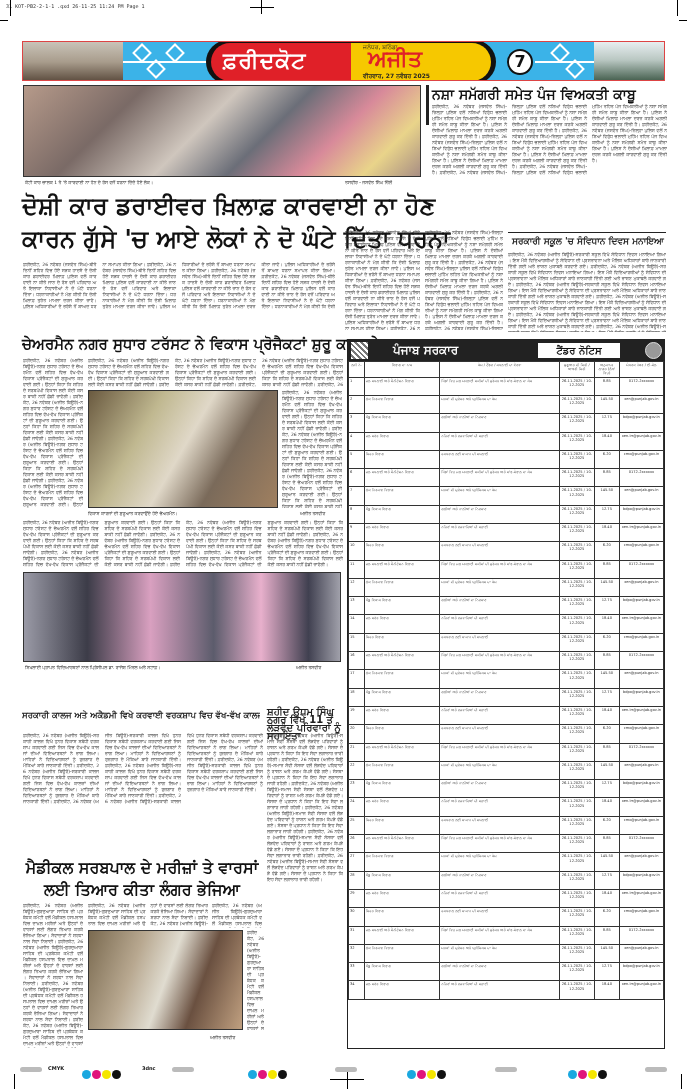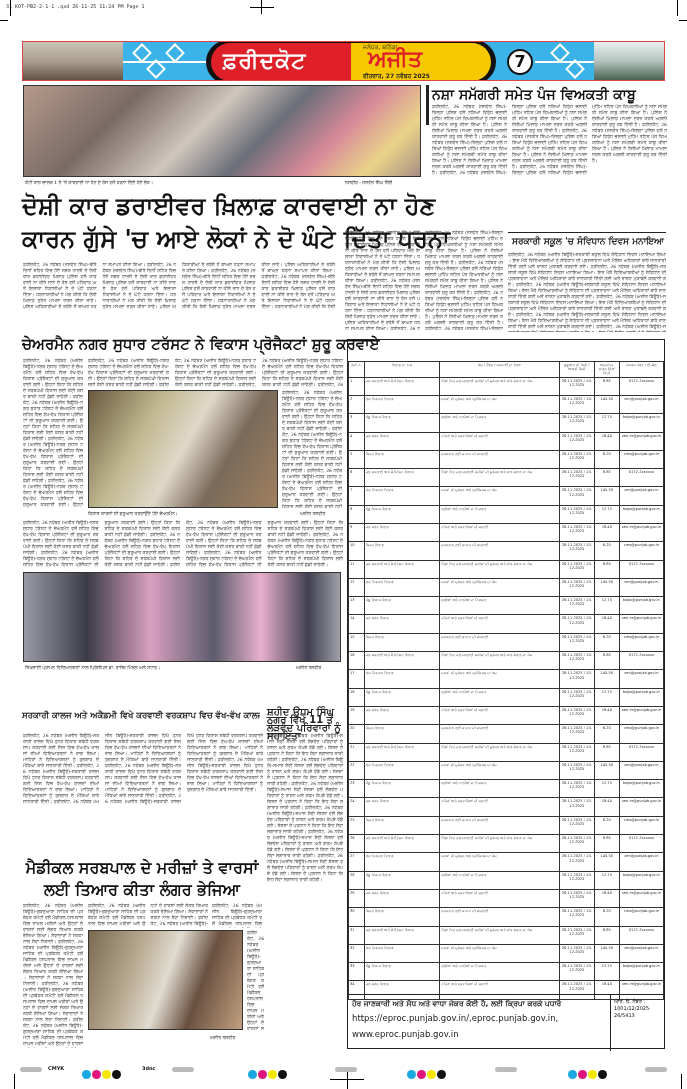--- a/index.html
+++ b/index.html
@@ -152,20 +152,26 @@
 <div class="abs photo langar" style="left:88px;top:930px;width:155px;height:100px;border:1px solid #333"></div>
 <div class="abs col" style="left:212px;top:903px;width:50px;height:25px">
   <p class="txt">ਫ਼ਰੀਦਕੋਟ, 26 ਨਵੰਬਰ (ਅਜੀਤ ਬਿਊਰੋ)-ਗੁਰਦੁਆਰਾ ਸਾਹਿਬ ਦੀ ਪ੍ਰਬੰਧਕ ਕਮੇਟੀ ਵਲੋਂ ਮੈਡੀਕਲ ਹਸਪਤਾਲ ਵਿਚ ਦਾਖ਼ਲ ਮਰੀਜ਼ਾਂ ਅਤੇ ਉਨ੍ਹਾਂ ਦੇ ਵਾਰਸਾਂ ਲਈ ਲੰਗਰ ਤਿਆਰ ਕਰਕੇ ਭੇਜਿਆ ਗਿਆ। ਸੇਵਾਦਾਰਾਂ ਨੇ ਸ਼ਰਧਾ ਨਾਲ ਸੇਵਾ ਨਿਭਾਈ। ਫ਼ਰੀਦਕੋਟ, 26 ਨਵੰਬਰ (ਅਜੀਤ ਬਿਊਰੋ)-ਗੁਰਦੁਆਰਾ ਸਾਹਿਬ ਦੀ ਪ੍ਰਬੰਧਕ ਕਮੇਟੀ ਵਲੋਂ ਮੈਡੀਕਲ ਹਸਪਤਾਲ ਵਿਚ ਦਾਖ਼ਲ ਮਰੀਜ਼ਾਂ ਅਤੇ ਉਨ੍ਹਾਂ ਦੇ ਵਾਰਸਾਂ ਲਈ ਲੰਗਰ ਤਿਆਰ ਕਰਕੇ ਭੇਜਿਆ ਗਿਆ। ਸੇਵਾਦਾਰਾਂ ਨੇ ਸ਼ਰਧਾ ਨਾਲ ਸੇਵਾ ਨਿਭਾਈ। ਫ਼ਰੀਦਕੋਟ, 26 ਨਵੰਬਰ (ਅਜੀਤ ਬਿਊਰੋ)-ਗੁਰਦੁਆਰਾ ਸਾਹਿਬ ਦੀ ਪ੍ਰਬੰਧਕ ਕਮੇਟੀ ਵਲੋਂ ਮੈਡੀਕਲ ਹਸਪਤਾਲ ਵਿਚ ਦਾਖ਼ਲ ਮਰੀਜ਼ਾਂ ਅਤੇ ਉਨ੍ਹਾਂ ਦੇ ਵਾਰਸਾਂ ਲਈ ਲੰਗਰ ਤਿਆਰ ਕਰਕੇ ਭੇਜਿਆ ਗਿਆ। ਸੇਵਾਦਾਰਾਂ ਨੇ ਸ਼ਰਧਾ ਨਾਲ ਸੇਵਾ ਨਿਭਾਈ। ਫ਼ਰੀਦਕੋਟ, 26 ਨਵੰਬਰ (ਅਜੀਤ ਬਿਊਰੋ)-ਗੁਰਦੁਆਰਾ ਸਾਹਿਬ ਦੀ ਪ੍ਰਬੰਧਕ ਕਮੇਟੀ ਵਲੋਂ ਮੈਡੀਕਲ ਹਸਪਤਾਲ ਵਿਚ ਦਾਖ਼ਲ ਮਰੀਜ਼ਾਂ ਅਤੇ ਉਨ੍ਹਾਂ ਦੇ ਵਾਰਸਾਂ ਲਈ ਲੰਗਰ ਤਿਆਰ ਕਰਕੇ ਭੇਜਿਆ ਗਿਆ। ਸੇਵਾਦਾਰਾਂ ਨੇ ਸ਼ਰਧਾ ਨਾਲ ਸੇਵਾ ਨਿਭਾਈ। ਫ਼ਰੀਦਕੋਟ, 26 ਨਵੰਬਰ (ਅਜੀਤ ਬਿਊਰੋ)-ਗੁਰਦੁਆਰਾ ਸਾਹਿਬ ਦੀ ਪ੍ਰਬੰਧਕ ਕਮੇਟੀ ਵਲੋਂ ਮੈਡੀਕਲ ਹਸਪਤਾਲ ਵਿਚ ਦਾਖ਼ਲ ਮਰੀਜ਼ਾਂ ਅਤੇ ਉਨ੍ਹਾਂ ਦੇ ਵਾਰਸਾਂ ਲਈ ਲੰਗਰ ਤਿਆਰ ਕਰਕੇ ਭੇਜਿਆ ਗਿਆ। ਸੇਵਾਦਾਰਾਂ ਨੇ ਸ਼ਰਧਾ ਨਾਲ ਸੇਵਾ ਨਿਭਾਈ। ਫ਼ਰੀਦਕੋਟ, 26 ਨਵੰਬਰ (ਅਜੀਤ ਬਿਊਰੋ)-ਗੁਰਦੁਆਰਾ ਸਾਹਿਬ ਦੀ ਪ੍ਰਬੰਧਕ ਕਮੇਟੀ ਵਲੋਂ ਮੈਡੀਕਲ ਹਸਪਤਾਲ ਵਿਚ ਦਾਖ਼ਲ ਮਰੀਜ਼ਾਂ ਅਤੇ ਉਨ੍ਹਾਂ ਦੇ ਵਾਰਸਾਂ ਲਈ ਲੰਗਰ ਤਿਆਰ ਕਰਕੇ ਭੇਜਿਆ ਗਿਆ। ਸੇਵਾਦਾਰਾਂ ਨੇ ਸ਼ਰਧਾ ਨਾਲ ਸੇਵਾ ਨਿਭਾਈ।</p>
 </div>
 <div class="abs col" style="left:247px;top:930px;width:17px;height:100px">
   <p class="txt">ਫ਼ਰੀਦਕੋਟ, 26 ਨਵੰਬਰ (ਅਜੀਤ ਬਿਊਰੋ)-ਗੁਰਦੁਆਰਾ ਸਾਹਿਬ ਦੀ ਪ੍ਰਬੰਧਕ ਕਮੇਟੀ ਵਲੋਂ ਮੈਡੀਕਲ ਹਸਪਤਾਲ ਵਿਚ ਦਾਖ਼ਲ ਮਰੀਜ਼ਾਂ ਅਤੇ ਉਨ੍ਹਾਂ ਦੇ ਵਾਰਸਾਂ ਲਈ ਲੰਗਰ ਤਿਆਰ ਕਰਕੇ ਭੇਜਿਆ ਗਿਆ। ਸੇਵਾਦਾਰਾਂ ਨੇ ਸ਼ਰਧਾ ਨਾਲ ਸੇਵਾ ਨਿਭਾਈ। ਫ਼ਰੀਦਕੋਟ, 26 ਨਵੰਬਰ (ਅਜੀਤ ਬਿਊਰੋ)-ਗੁਰਦੁਆਰਾ ਸਾਹਿਬ ਦੀ ਪ੍ਰਬੰਧਕ ਕਮੇਟੀ ਵਲੋਂ ਮੈਡੀਕਲ ਹਸਪਤਾਲ ਵਿਚ ਦਾਖ਼ਲ ਮਰੀਜ਼ਾਂ ਅਤੇ ਉਨ੍ਹਾਂ ਦੇ ਵਾਰਸਾਂ ਲਈ ਲੰਗਰ ਤਿਆਰ ਕਰਕੇ ਭੇਜਿਆ ਗਿਆ। ਸੇਵਾਦਾਰਾਂ ਨੇ ਸ਼ਰਧਾ ਨਾਲ ਸੇਵਾ ਨਿਭਾਈ। ਫ਼ਰੀਦਕੋਟ, 26 ਨਵੰਬਰ (ਅਜੀਤ ਬਿਊਰੋ)-ਗੁਰਦੁਆਰਾ ਸਾਹਿਬ ਦੀ ਪ੍ਰਬੰਧਕ ਕਮੇਟੀ ਵਲੋਂ ਮੈਡੀਕਲ ਹਸਪਤਾਲ ਵਿਚ ਦਾਖ਼ਲ ਮਰੀਜ਼ਾਂ ਅਤੇ ਉਨ੍ਹਾਂ ਦੇ ਵਾਰਸਾਂ ਲਈ ਲੰਗਰ ਤਿਆਰ ਕਰਕੇ ਭੇਜਿਆ ਗਿਆ। ਸੇਵਾਦਾਰਾਂ ਨੇ ਸ਼ਰਧਾ ਨਾਲ ਸੇਵਾ ਨਿਭਾਈ। ਫ਼ਰੀਦਕੋਟ, 26 ਨਵੰਬਰ (ਅਜੀਤ ਬਿਊਰੋ)-ਗੁਰਦੁਆਰਾ ਸਾਹਿਬ ਦੀ ਪ੍ਰਬੰਧਕ ਕਮੇਟੀ ਵਲੋਂ ਮੈਡੀਕਲ ਹਸਪਤਾਲ ਵਿਚ ਦਾਖ਼ਲ ਮਰੀਜ਼ਾਂ ਅਤੇ ਉਨ੍ਹਾਂ ਦੇ ਵਾਰਸਾਂ ਲਈ ਲੰਗਰ ਤਿਆਰ ਕਰਕੇ ਭੇਜਿਆ ਗਿਆ। ਸੇਵਾਦਾਰਾਂ ਨੇ ਸ਼ਰਧਾ ਨਾਲ ਸੇਵਾ ਨਿਭਾਈ। ਫ਼ਰੀਦਕੋਟ, 26 ਨਵੰਬਰ (ਅਜੀਤ ਬਿਊਰੋ)-ਗੁਰਦੁਆਰਾ ਸਾਹਿਬ ਦੀ ਪ੍ਰਬੰਧਕ ਕਮੇਟੀ ਵਲੋਂ ਮੈਡੀਕਲ ਹਸਪਤਾਲ ਵਿਚ ਦਾਖ਼ਲ ਮਰੀਜ਼ਾਂ ਅਤੇ ਉਨ੍ਹਾਂ ਦੇ ਵਾਰਸਾਂ ਲਈ ਲੰਗਰ ਤਿਆਰ ਕਰਕੇ ਭੇਜਿਆ ਗਿਆ। ਸੇਵਾਦਾਰਾਂ ਨੇ ਸ਼ਰਧਾ ਨਾਲ ਸੇਵਾ ਨਿਭਾਈ। ਫ਼ਰੀਦਕੋਟ, 26 ਨਵੰਬਰ (ਅਜੀਤ ਬਿਊਰੋ)-ਗੁਰਦੁਆਰਾ ਸਾਹਿਬ ਦੀ ਪ੍ਰਬੰਧਕ ਕਮੇਟੀ ਵਲੋਂ ਮੈਡੀਕਲ ਹਸਪਤਾਲ ਵਿਚ ਦਾਖ਼ਲ ਮਰੀਜ਼ਾਂ ਅਤੇ ਉਨ੍ਹਾਂ ਦੇ ਵਾਰਸਾਂ ਲਈ ਲੰਗਰ ਤਿਆਰ ਕਰਕੇ ਭੇਜਿਆ ਗਿਆ। ਸੇਵਾਦਾਰਾਂ ਨੇ ਸ਼ਰਧਾ ਨਾਲ ਸੇਵਾ ਨਿਭਾਈ।</p>
 </div>
 <div class="abs credit" style="left:210px;top:1035px">ਅਜੀਤ ਤਸਵੀਰ</div>
 
 <div class="abs tender">
+  <div class="abs tender-bar">
+    <div class="abs qr"></div>
+    <div class="abs tender-org">ਪੰਜਾਬ ਸਰਕਾਰ</div>
+    <div class="abs tender-title-box">ਟੈਂਡਰ ਨੋਟਿਸ</div>
+    <div class="abs seal"></div>
+  </div>
   <table class="tt">
     <thead>
       <tr>
         <th style="width:5%">ਲੜੀ ਨੰ.</th>
         <th style="width:24%">ਵਿਭਾਗ ਦਾ ਨਾਮ</th>
         <th style="width:38%">ਕੰਮ / ਟੈਂਡਰ / ਸਪਲਾਈ ਦਾ ਵੇਰਵਾ</th>
         <th style="width:11%">ਸ਼ੁਰੂਆਤ ਦੀ ਮਿਤੀ / ਆਖ਼ਰੀ ਮਿਤੀ</th>
         <th style="width:8%">ਅਨੁਮਾਨਤ ਲਾਗਤ (ਲੱਖਾਂ ਵਿਚ)</th>
         <th style="width:14%">ਸੰਪਰਕ ਨੰਬਰ / ਈ-ਮੇਲ</th>
       </tr>
@@ -438,29 +444,20 @@
         <tr style="height: 18.3px;">
           <td>34</td>
           <td>ਜਲ ਸਰੋਤ ਵਿਭਾਗ</td>
           <td>ਨਹਿਰਾਂ ਅਤੇ ਰਜਵਾਹਿਆਂ ਦੀ ਸਫ਼ਾਈ</td>
           <td style="text-align: center;">26-11-2025 / 10-12-2025</td>
           <td style="text-align: center;">18.40</td>
           <td style="text-align: center;">xen.irr@punjab.gov.in</td>
         </tr>
       </tbody>
   </table>
-  <div class="abs tender-foot">
-    <div class="abs foot-info">ਹੋਰ ਜਾਣਕਾਰੀ ਅਤੇ ਸੋਧ ਅਤੇ ਵਾਧਾ ਜੇਕਰ ਕੋਈ ਹੈ, ਲਈ ਕ੍ਰਿਪਾ ਕਰਕੇ ਪਧਾਰੋ</div>
-    <div class="abs foot-url" style="top:18px">https://eproc.punjab.gov.in/,eproc.punjab.gov.in,</div>
-    <div class="abs foot-url" style="top:34px">www.eproc.punjab.gov.in</div>
-    <div class="abs foot-ref">
-      <div>ਆਰ. ਓ. ਨੰਬਰ :</div>
-      <div>1001/12/2025-26/5413</div>
-    </div>
-  </div>
 </div>
 
 <div class="abs grey-bar" style="left:20px;top:1067px"></div>
 <div class="abs" style="left:48px;top:1065px;font-size:5px;font-weight:bold">CMYK</div>
 <div class="abs" style="left:82px;top:1064px">
   <span class="cmyk" style="background:#1aa8e0"></span><span class="cmyk" style="background:#e0157c"></span><span class="cmyk" style="background:#f5e600"></span><span class="cmyk" style="background:#111"></span>
 </div>
 <div class="abs" style="left:142px;top:1065px;font-size:5px;font-weight:bold">3dnc</div>
 <div class="abs grey-bar" style="left:172px;top:1067px"></div>
 <div class="abs" style="left:248px;top:1064px">

